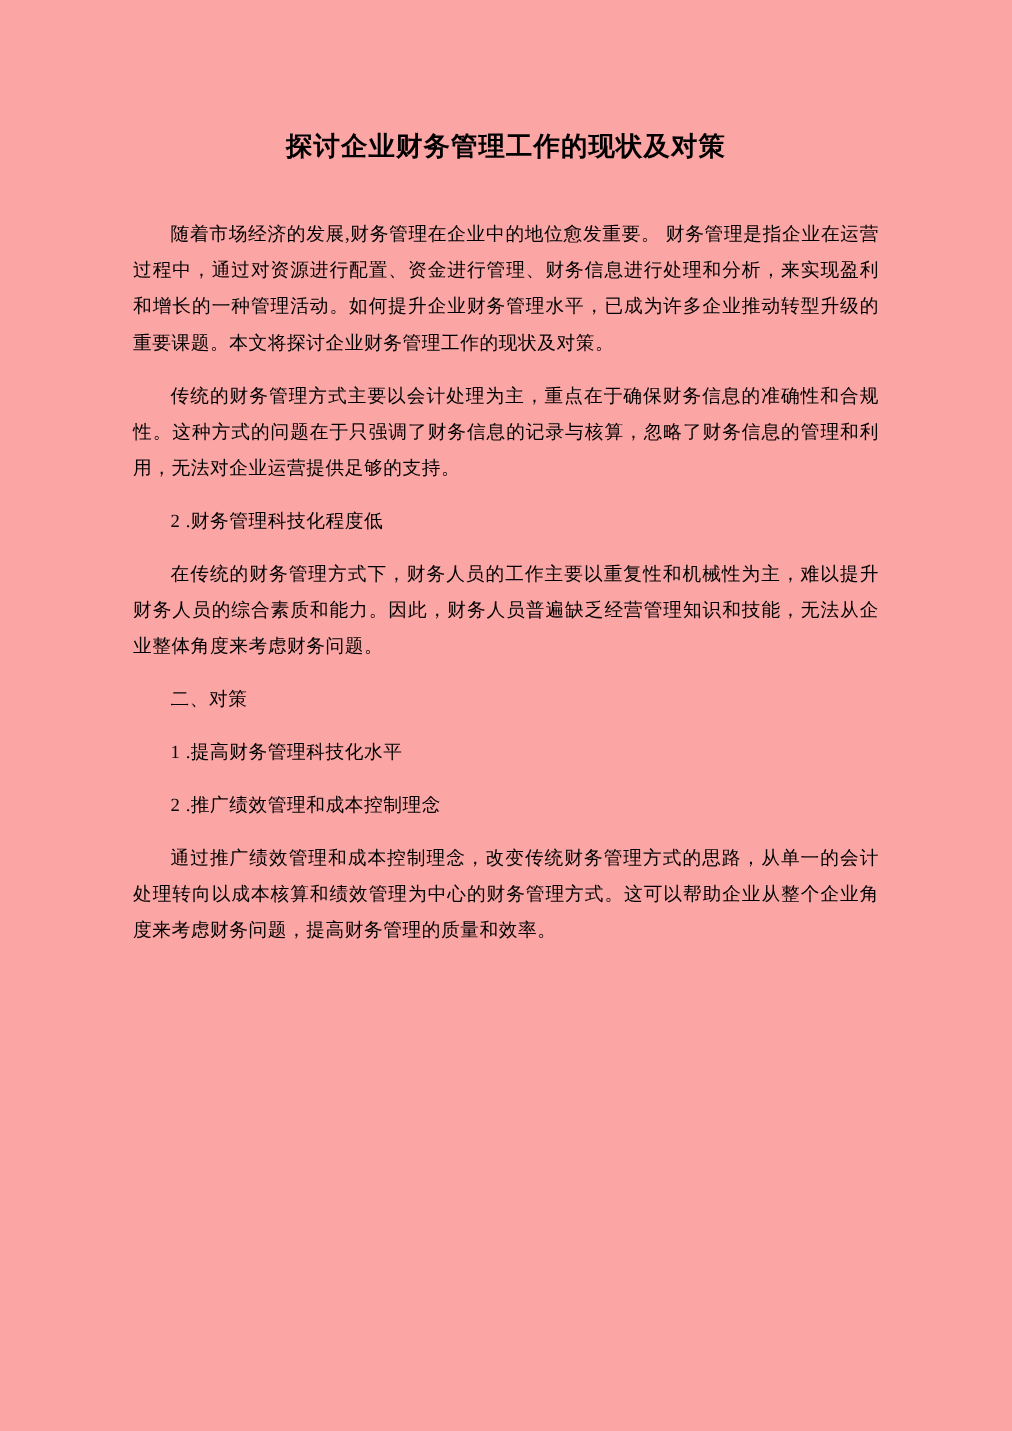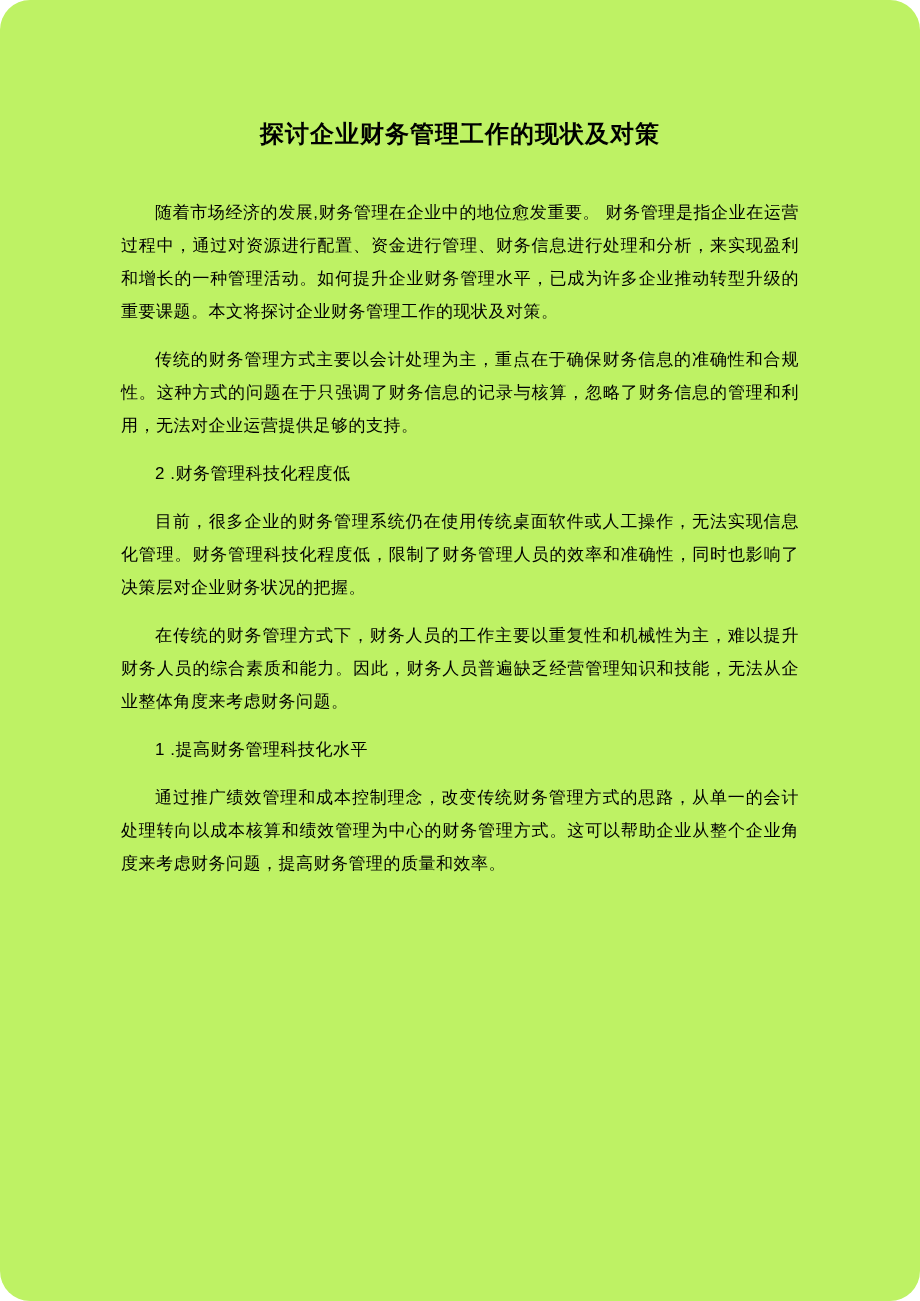--- a/index.html
+++ b/index.html
@@ -11,34 +11,34 @@
     width: 920px;
     height: 1301px;
     font-family: "Liberation Sans", sans-serif;
     color: #000000;
     overflow: hidden;
   }
   .page {
     box-sizing: border-box;
     width: 920px;
     height: 1301px;
-    background: #bef264;
+    background: #fca5a5;
     padding: 118px 121px 0 121px;
-    border-radius: 30px;
   }
   .doc-title {
     font-size: 24px;
     font-weight: bold;
     text-align: center;
     margin: 0 0 46px 0;
     letter-spacing: 1px;
     line-height: 32px;
   }
   .document-body {
     width: 678px;
+    font-family: Liberation Serif, serif;
   }
   .para {
     font-size: 17px;
     line-height: 33px;
     margin: 0 0 15px 0;
     text-indent: 2em;
     text-align: justify;
     letter-spacing: 0.5px;
     word-break: break-all;
   }
@@ -48,18 +48,19 @@
 </style>
 </head>
 <body>
 
 <div class="page">
   <h1 class="doc-title">探讨企业财务管理工作的现状及对策</h1>
   <div class="document-body">
       <p class="para body">随着市场经济的发展,财务管理在企业中的地位愈发重要。 财务管理是指企业在运营过程中，通过对资源进行配置、资金进行管理、财务信息进行处理和分析，来实现盈利和增长的一种管理活动。如何提升企业财务管理水平，已成为许多企业推动转型升级的重要课题。本文将探讨企业财务管理工作的现状及对策。</p>
       <p class="para body">传统的财务管理方式主要以会计处理为主，重点在于确保财务信息的准确性和合规性。这种方式的问题在于只强调了财务信息的记录与核算，忽略了财务信息的管理和利用，无法对企业运营提供足够的支持。</p>
       <p class="para heading">2 .财务管理科技化程度低</p>
-      <p class="para body">目前，很多企业的财务管理系统仍在使用传统桌面软件或人工操作，无法实现信息化管理。财务管理科技化程度低，限制了财务管理人员的效率和准确性，同时也影响了决策层对企业财务状况的把握。</p>
       <p class="para body">在传统的财务管理方式下，财务人员的工作主要以重复性和机械性为主，难以提升财务人员的综合素质和能力。因此，财务人员普遍缺乏经营管理知识和技能，无法从企业整体角度来考虑财务问题。</p>
+      <p class="para heading">二、对策</p>
       <p class="para heading">1 .提高财务管理科技化水平</p>
+      <p class="para heading">2 .推广绩效管理和成本控制理念</p>
       <p class="para body">通过推广绩效管理和成本控制理念，改变传统财务管理方式的思路，从单一的会计处理转向以成本核算和绩效管理为中心的财务管理方式。这可以帮助企业从整个企业角度来考虑财务问题，提高财务管理的质量和效率。</p>
     </div>
 </div>
 
 </body></html>

